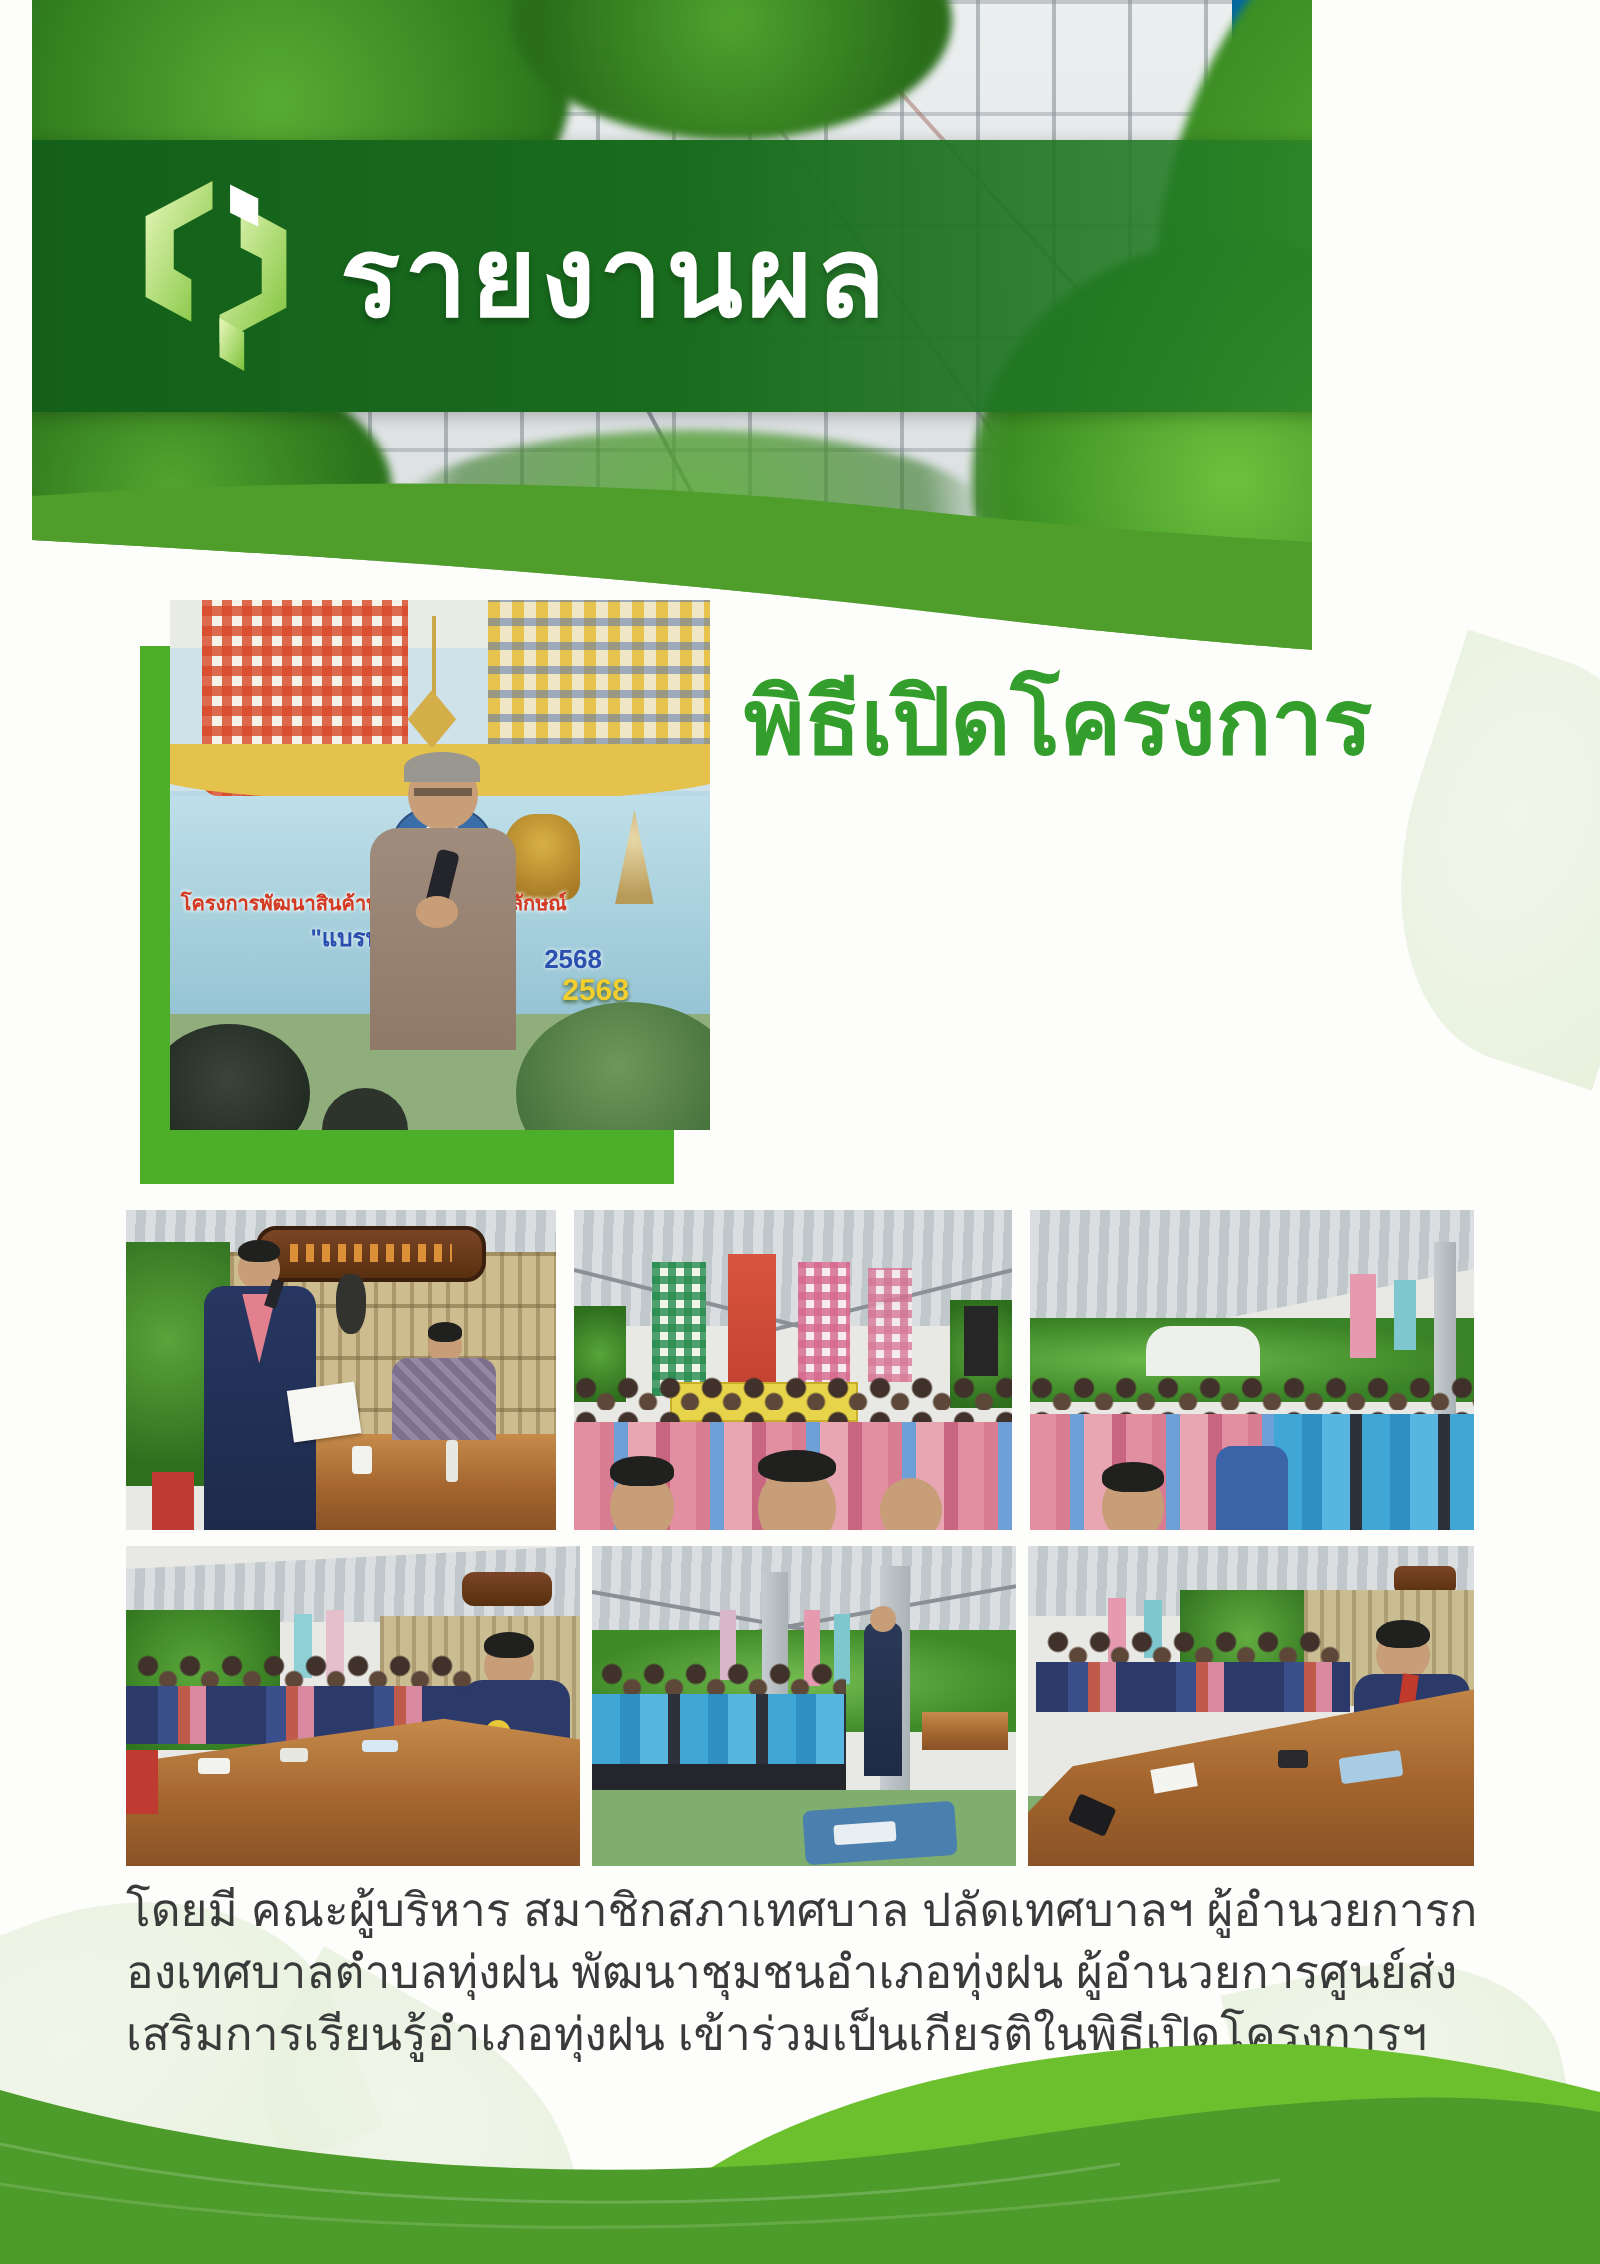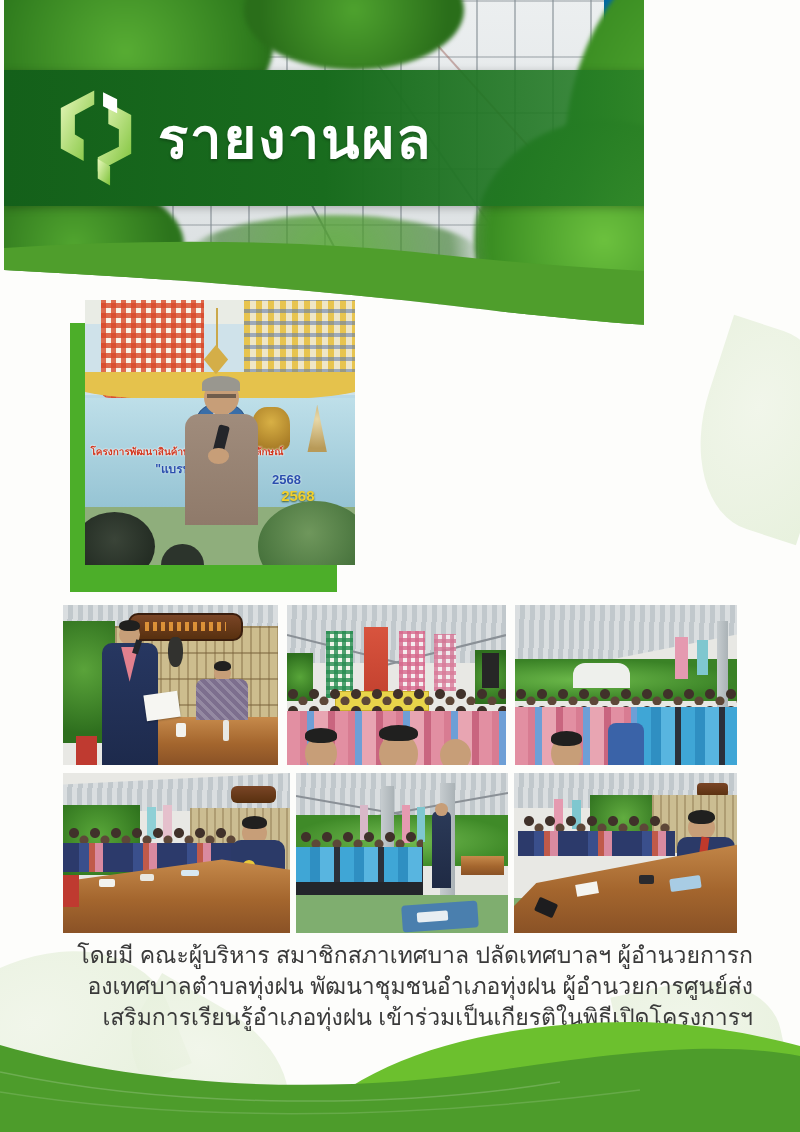--- a/index.html
+++ b/index.html
@@ -1,21 +1,21 @@
 <!DOCTYPE html>
 <html><head>
 <meta charset="utf-8">
 <style>
   html,body{margin:0;padding:0;background:#fff;}
   body{width:800px;height:1132px;overflow:hidden;font-family:"Liberation Sans","DejaVu Sans",sans-serif;}
   .page{position:relative;width:800px;height:1132px;background:#fdfdfb;overflow:hidden;}
   .ab{position:absolute;}
 
   
-  .hero{position:absolute;left:4px;top:0;width:640px;height:345px;overflow:hidden;background:#0369a1;}
+  .hero{position:absolute;left:16px;top:0;width:640px;height:345px;overflow:hidden;background:#0369a1;}
   .building{position:absolute;left:130px;top:0;width:470px;height:345px;
     background:
       repeating-linear-gradient(90deg,rgba(130,140,146,.55) 0 2px,transparent 2px 38px),
       repeating-linear-gradient(180deg,rgba(150,158,163,.5) 0 2px,transparent 2px 56px),
       linear-gradient(180deg,#eceff0,#d7dcde);}
   .diag{position:absolute;background:#8d969c;height:2px;transform-origin:left top;}
   .fol{position:absolute;border-radius:50%;filter:blur(2px);}
   .hex{position:absolute;clip-path:polygon(25% 5%,75% 5%,100% 50%,75% 95%,25% 95%,0 50%);}
 
   .banner{position:absolute;left:0;top:70px;width:800px;height:136px;display:flex;align-items:center;
@@ -68,21 +68,21 @@
   .fb-t1{position:absolute;left:2%;top:42%;width:96%;font-size:10px;font-weight:800;color:#d23a22;
     text-shadow:0 0 2px #fff,0 0 2px #fff;white-space:nowrap;overflow:hidden;}
   .fb-t2{position:absolute;left:26%;top:56%;font-size:12px;font-weight:800;color:#2a4fae;text-shadow:0 0 2px #fff;}
   .fb-y1{position:absolute;right:20%;top:68%;font-size:13px;font-weight:800;color:#2a4fae;text-shadow:0 0 2px #fff;}
   .fb-y2{position:absolute;right:15%;top:82%;font-size:15px;font-weight:800;color:#f2cf2e;text-shadow:0 1px 2px #3a5a2a;}
   .fb-t3{position:absolute;left:56%;top:93%;font-size:9px;font-weight:700;color:#ffe98a;white-space:nowrap;}
   .fb-t4{position:absolute;left:38%;top:105%;font-size:8px;font-weight:700;color:#e8f2e0;white-space:nowrap;}
 
   
   .closing{position:absolute;left:63px;top:940px;width:690px;margin:0;color:#3a3a3a;
-    font-size:23px;line-height:31px;font-weight:500;text-align:right;}
+    font-size:23px;line-height:31px;font-weight:500;}
   .wavebottom{position:absolute;left:0;top:1012px;width:800px;height:120px;display:block;}
 </style>
 </head>
 <body>
 
 <div class="page">
 
   <div class="hero">
     <div class="building"></div>
     <div class="diag" style="left:200px;top:0;width:420px;transform:rotate(62deg);"></div>
@@ -159,20 +159,21 @@
     <div class="ab" style="left:45%;top:35.5%;width:11%;height:1.5%;background:rgba(40,40,40,.55);"></div>
     <div class="ab" style="left:37%;top:43%;width:27%;height:42%;background:linear-gradient(180deg,#a08c7c,#8f7a6a);border-radius:14px 14px 0 0;"></div>
     <div class="ab" style="left:48%;top:47%;width:4%;height:13%;background:#23252a;border-radius:3px;transform:rotate(14deg);"></div>
     <div class="ab head" style="left:45.5%;top:56%;width:8%;height:6%;"></div>
 
     <div class="ab" style="left:-4%;bottom:-6%;width:30%;height:26%;border-radius:50%;background:radial-gradient(circle at 50% 40%,#3a4438,#222b22 75%);"></div>
     <div class="ab" style="left:28%;bottom:-8%;width:16%;height:16%;border-radius:50%;background:#2c342c;"></div>
     <div class="ab" style="right:-6%;bottom:-10%;width:42%;height:34%;border-radius:50%;background:radial-gradient(circle at 45% 35%,#6f975c,#44703a 70%);"></div>
   </div>
 
+  <h2 class="heading">พิธีเปิดโครงการ</h2>
 
   <div class="photo" style="left:63px;top:605px;width:215px;height:160px;">
     <div class="ab metal" style="left:0;top:0;width:100%;height:13%;"></div>
     <div class="ab" style="left:20%;top:13%;width:80%;height:60%;background:#cdbd8e;background-image:repeating-linear-gradient(90deg,rgba(120,96,56,.4) 0 2px,transparent 2px 9px),repeating-linear-gradient(180deg,rgba(110,86,48,.45) 0 2px,transparent 2px 26px);"></div>
     <div class="ab" style="left:0;top:10%;width:24%;height:76%;background:radial-gradient(circle at 40% 40%,#5aa33a,#2e6f1e 80%);"></div>
     <div class="ab" style="left:30%;top:5%;width:52%;height:15%;background:linear-gradient(180deg,#7a4526,#58300f);border-radius:10px;border:2px solid #3a1e0e;">
       <div class="ab" style="left:14%;top:30%;width:72%;height:36%;background:repeating-linear-gradient(90deg,#e89a3a 0 4px,transparent 4px 8px);opacity:.9;"></div>
     </div>
     <div class="ab" style="left:49%;top:20%;width:7%;height:19%;background:#32322f;border-radius:40% 40% 45% 45%;"></div>
     <div class="ab wood" style="right:0;bottom:0;width:58%;height:30%;">

